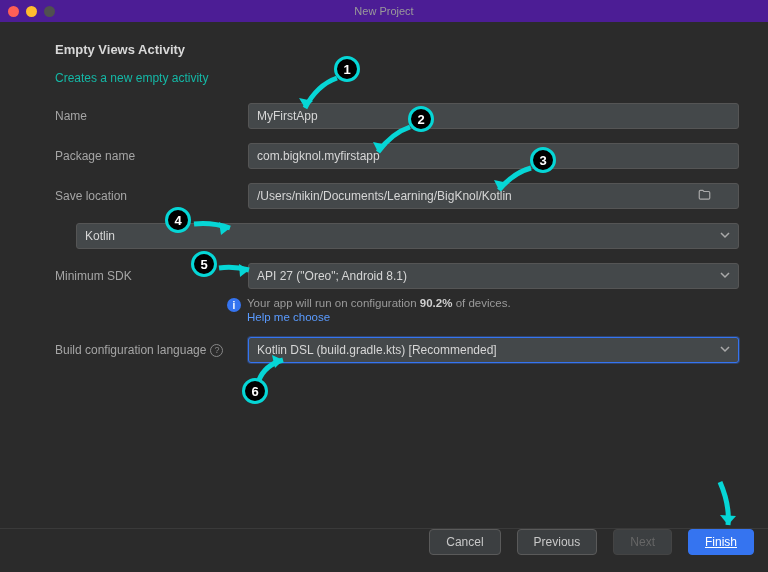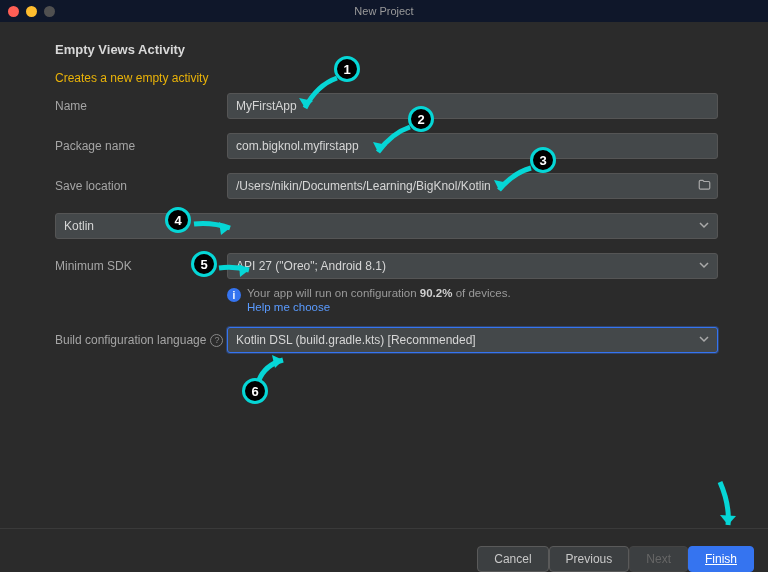--- a/index.html
+++ b/index.html
@@ -10,21 +10,21 @@
     font-size: 12px;
     color: #bbbbbb;
     position: relative;
   }
   .titlebar {
     height: 22px;
     display: flex;
     align-items: center;
     padding-left: 8px;
     position: relative;
-    background: #0f172a;
+    background: #4c1d95;
   }
   .traffic { display: flex; gap: 7px; }
   .traffic span {
     width: 11px; height: 11px; border-radius: 50%;
     display: inline-block;
   }
   .t-red { background: #ff5f56; }
   .t-yellow { background: #ffbd2e; }
   .t-green { background: #505050; }
   .title-text {
@@ -33,40 +33,41 @@
     pointer-events: none;
   }
   .content {
     padding: 20px 50px 0 55px;
   }
   .heading {
     color: #d8d8d8; font-size: 13px; font-weight: 600;
     margin-bottom: 14px;
   }
   .subheading {
-    color: #eab308; font-size: 12px; margin-bottom: 8px;
+    color: #14b8a6; font-size: 12px; margin-bottom: 18px;
   }
   .row {
     display: flex; align-items: center; margin-bottom: 14px;
   }
   .row-label {
     width: 172px; color: #a5a5a5; font-size: 12px;
     display: flex; align-items: center; gap: 4px;
   }
   .field-wrap { flex: 1; position: relative; }
   input.textfield, .select {
     width: 100%;
     height: 26px;
     background: #44484a;
     border: 1px solid #555;
     border-radius: 3px;
     color: #d6d6d6;
     padding: 0 8px;
     font-size: 12px;
     outline: none;
+    margin-left: 21px;
   }
   .select {
     display: flex; align-items: center; justify-content: space-between;
     cursor: pointer;
   }
   .select.highlighted {
     border: 1px solid #3574f0;
     box-shadow: 0 0 0 1px #3574f055;
   }
   .chevron {
@@ -90,22 +91,22 @@
   .hint-text { color: #9a9a9a; }
   .hint-text b { color: #cfcfcf; font-weight: 600; }
   .hint-link { color: #5a9bff; margin-top: 2px; display: inline-block; cursor: pointer; }
   .help-circle {
     width: 13px; height: 13px; border: 1px solid #888; border-radius: 50%;
     color: #888; font-size: 9px; display: inline-flex;
     align-items: center; justify-content: center;
   }
   .footer {
     position: absolute; bottom: 0; left: 0; right: 0;
-    height: 44px; display: flex; align-items: flex-end; justify-content: flex-end;
-    padding-right: 14px; gap: 0;
+    height: 44px; display: flex; align-items: flex-start; justify-content: flex-end;
+    padding-right: 14px; gap: 16px;
     border-top: 1px solid #3a3a3a; background: #2b2b2b;
   }
   .btn {
     height: 26px; padding: 0 16px; border-radius: 4px;
     font-size: 12px; border: 1px solid #5a5a5a; background: #3c3f41;
     color: #c8c8c8; cursor: pointer;
   }
   .btn.disabled { color: #666; border-color: #444; cursor: default; }
   .btn.primary { background: #3574f0; border-color: #3574f0; color: #fff; text-decoration: underline; }
 

